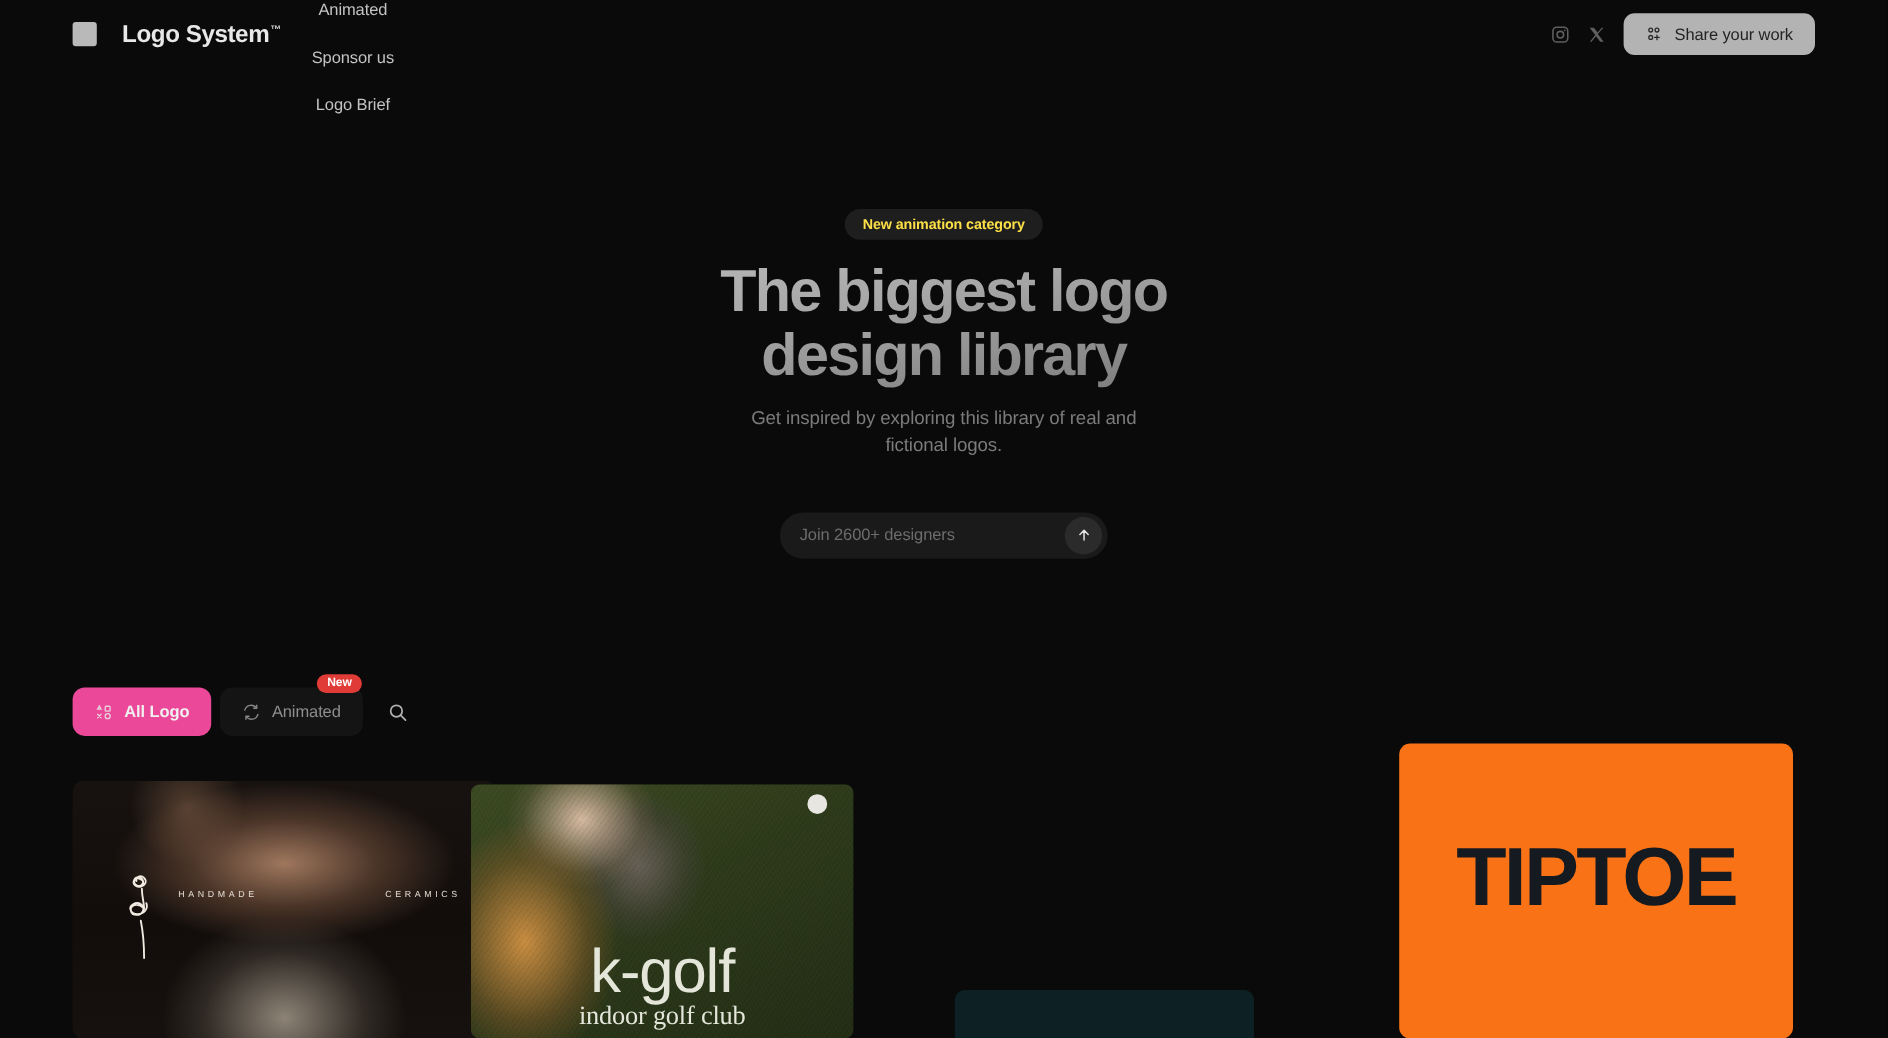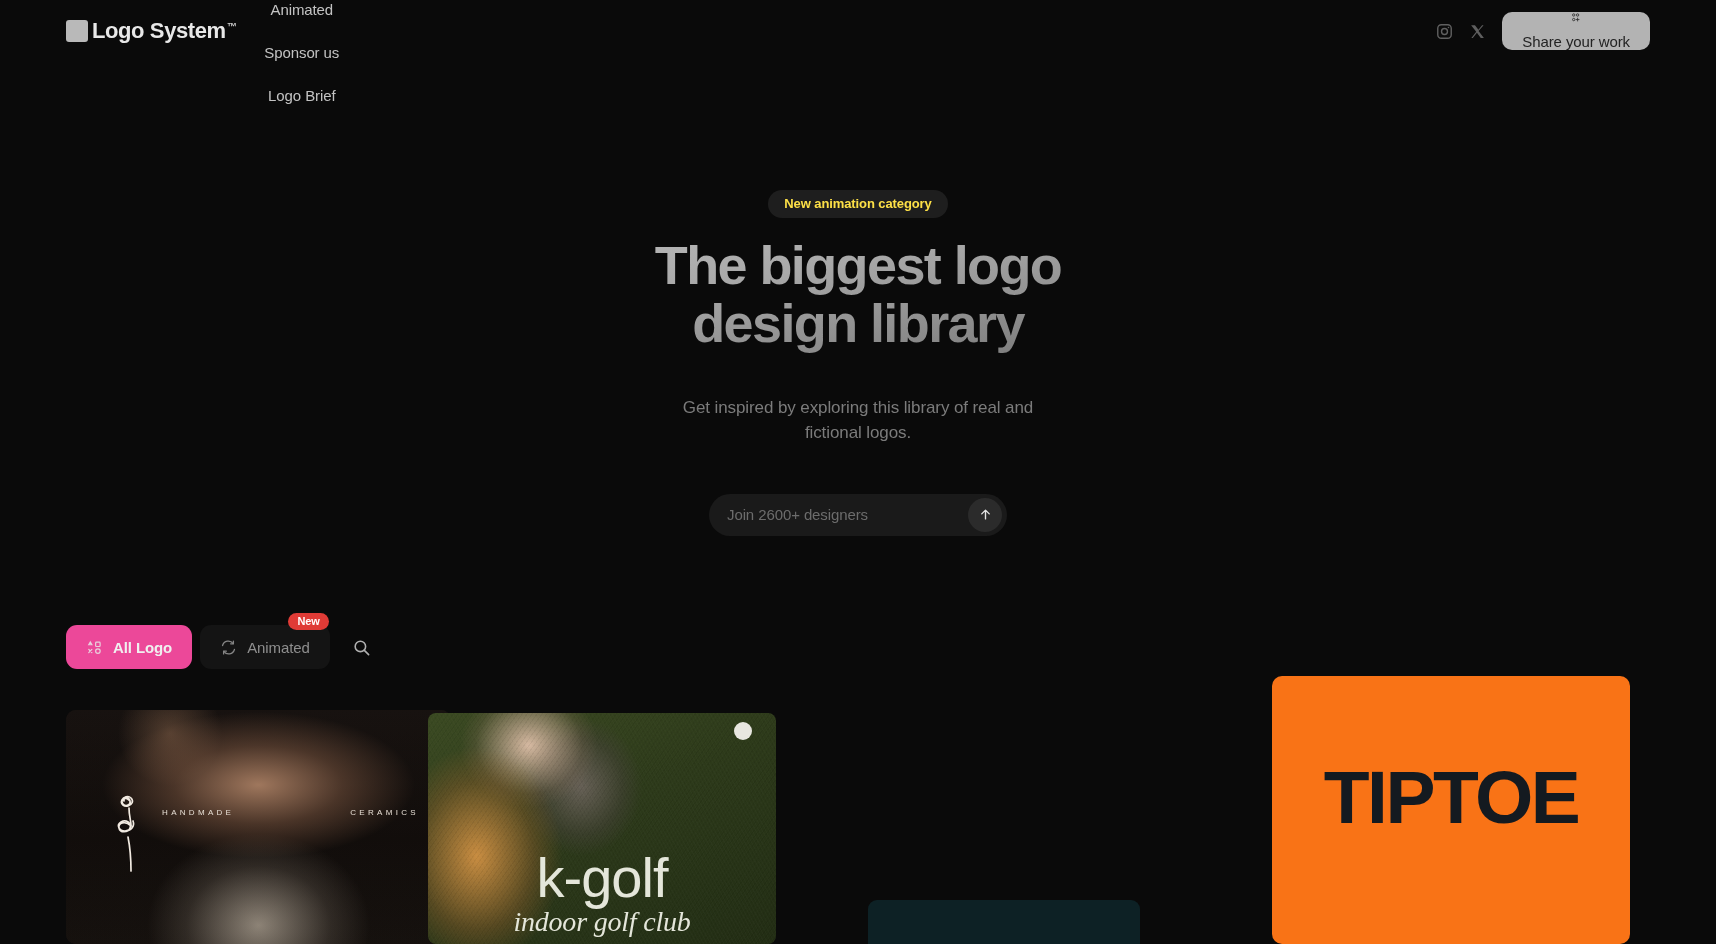--- a/index.html
+++ b/index.html
@@ -9,21 +9,21 @@
     font-family:"Liberation Sans", sans-serif;
     overflow:hidden;
   }
   .page { position:relative; width:1716px; height:944px; background:#0a0a0a; overflow:hidden; }
 
   
   .header {
     position:absolute; top:0; left:0; width:1716px; height:62px;
     display:flex; align-items:center; padding:0 66px;
   }
-  .brand { display:flex; align-items:center; gap:4px; }
+  .brand { display:flex; align-items:center; gap:23px; }
   .brand-mark {
     width:22px; height:22px; border-radius:3px;
     background:#b9b9b9; display:block;
   }
   .brand-name {
     font-size:22px; font-weight:700; color:#e8e8e8; letter-spacing:-0.4px;
     position:relative;
   }
   .brand-tm { font-size:10px; color:#cfcfcf; vertical-align:super; font-weight:600; margin-left:1px; }
 
@@ -34,41 +34,40 @@
   }
 
   .header-right { margin-left:auto; display:flex; align-items:center; gap:16px; }
   .social-icon { width:17px; height:17px; opacity:.42; display:block; }
   .share-btn {
     display:flex; align-items:center; gap:10px;
     height:38px; padding:0 20px; border-radius:10px;
     background:#b3b3b3; color:#232323; border:none;
     font-size:15px; font-family:"Liberation Sans", sans-serif; cursor:pointer;
     letter-spacing:-0.1px;
-    flex-direction:column;
   }
   .share-icon { width:16px; height:16px; display:block; }
 
   
   .hero { position:absolute; top:190px; left:0; width:1716px; text-align:center; }
   .pill {
     display:inline-block; padding:6px 16px 7px; border-radius:14px;
     background:#1e1e1e; color:#fde047; font-size:13px; font-weight:600;
     letter-spacing:-0.1px;
   }
   .headline {
     margin-top:18px;
     font-size:54px; line-height:1.08; font-weight:700; letter-spacing:-1.6px;
     background:linear-gradient(170deg,#cfcfcf 0%,#a8a8a8 42%,#7d7d7d 72%,#5a5a5a 100%);
     -webkit-background-clip:text; background-clip:text; color:transparent;
     -webkit-text-fill-color:transparent;
   }
   .headline .line { display:block; }
   .subhead {
-    margin-top:42px; font-size:17px; line-height:1.5; color:#7b7b7b;
+    margin-top:14px; font-size:17px; line-height:1.5; color:#7b7b7b;
     letter-spacing:-0.1px;
   }
   .subhead .line { display:block; }
 
   .signup {
     margin:48px auto 0; width:298px; height:42px;
     background:#1a1a1a; border-radius:21px;
     display:flex; align-items:center; padding:0 5px 0 18px;
   }
   .signup-input {
@@ -158,21 +157,21 @@
   }
   .kgolf-ball {
     position:absolute; right:24px; top:9px; width:18px; height:18px;
     border-radius:50%; background:#e8e6e0;
   }
   .kgolf-text {
     position:absolute; left:0; right:0; bottom:6px; text-align:center; color:#e4e6da;
   }
   .kgolf-name { font-size:56px; font-weight:400; letter-spacing:-1px; line-height:.95;
     font-family:"Liberation Sans", sans-serif; }
-  .kgolf-sub { font-size:28px; font-style:italic; font-family:"Liberation Serif", serif;
+  .kgolf-sub { font-size:24px; font-family:"Liberation Serif", serif;
     margin-top:2px; letter-spacing:-0.2px; }
 
   
   #card-teal { left:868px; top:220px; width:272px; height:44px; background:#0d2125; border-radius:9px 9px 0 0; }
 
   
   #card-tiptoe { left:1272px; top:-4px; width:358px; height:268px; background:#f97316; border-radius:10px; }
   .tiptoe-word {
     position:absolute; left:0; right:0; top:78px; text-align:center;
     font-size:75px; font-weight:800; letter-spacing:-2.5px; color:#141a20;

